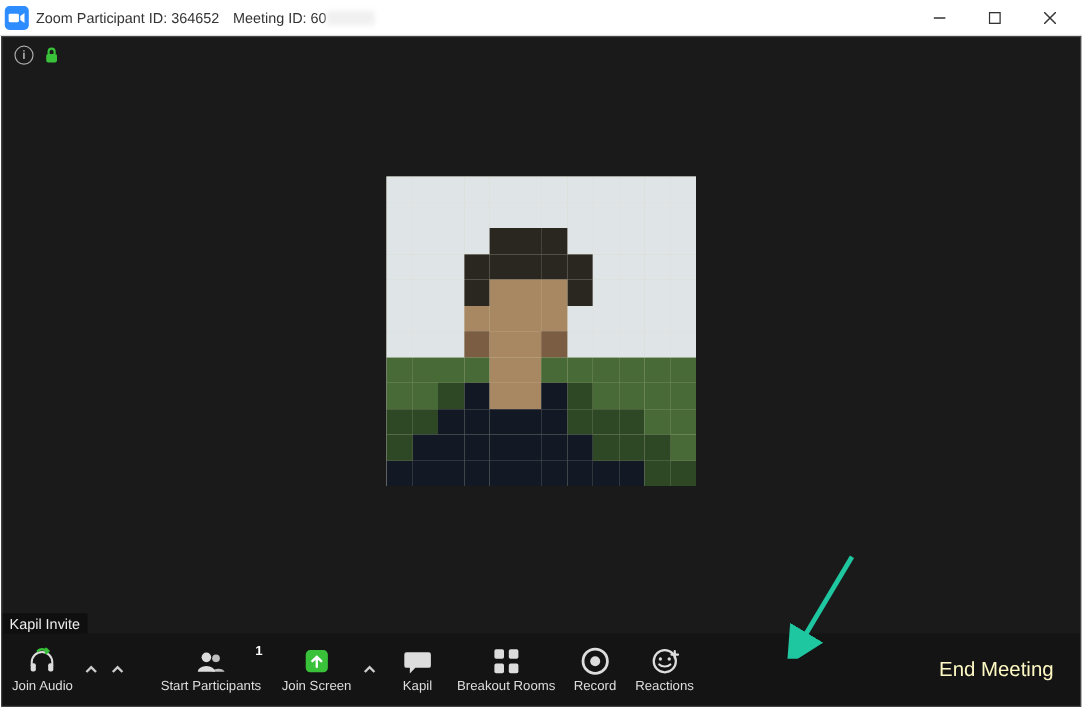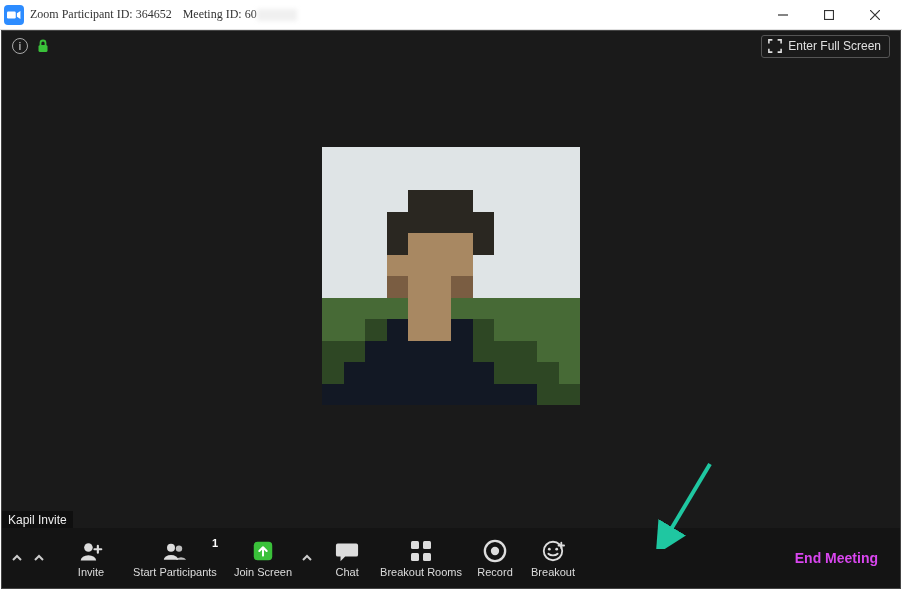--- a/index.html
+++ b/index.html
@@ -24,21 +24,21 @@
     .titlebar .zoom-logo {
       width: 20px; height: 20px;
       background: #2d8cff;
       border-radius: 4px;
       display: flex;
       align-items: center;
       justify-content: center;
       margin-right: 6px;
     }
     .titlebar .zoom-logo svg { width: 14px; height: 10px; }
-    .titlebar .title-text { flex: 0 0 auto; font-family: Liberation Serif, serif; }
+    .titlebar .title-text { flex: 0 0 auto; }
     .titlebar .title-text .seg { margin-right: 8px; }
     .titlebar .meeting-redact {
       display: inline-block;
       width: 40px; height: 12px;
       background: #f0f0f0;
       filter: blur(2px);
       vertical-align: middle;
     }
     .titlebar .spacer { flex: 1; }
     .win-ctrl {
@@ -170,23 +170,23 @@
       position: absolute;
       top: 2px;
       right: 12px;
       color: #fff;
       font-size: 11px;
       font-weight: bold;
     }
     .tb-gap { flex: 0 0 12px; }
     .tb-flex { flex: 1; }
     .end-btn {
-      color: #d946ef;
-      font-size: 14px;
-      font-weight: bold;
+      color: #fef9c3;
+      font-size: 17px;
+      font-weight: normal;
       padding: 0 18px;
       cursor: pointer;
     }
   </style>
 </head>
 <body>
 
 <div class="titlebar">
   <div class="zoom-logo">
     <svg viewBox="0 0 24 16">
@@ -221,26 +221,20 @@
     <div class="left-icons">
       <div class="icon-info">i</div>
       <div class="icon-lock">
         <svg viewBox="0 0 12 14" width="12" height="14">
             <rect x="1.5" y="6" width="9" height="7" rx="1.5" fill="#3ac13a"></rect>
             <path d="M3.5 6 V4 a2.5 2.5 0 0 1 5 0 V6" fill="none" stroke="#3ac13a" stroke-width="1.8"></path>
           </svg>
       </div>
     </div>
     <div class="spacer"></div>
-    <div class="fullscreen-btn">
-      <svg viewBox="0 0 16 16">
-          <path d="M1 5 V1 H5 M11 1 H15 V5 M15 11 V15 H11 M5 15 H1 V11"></path>
-        </svg>
-      <span>Enter Full Screen</span>
-    </div>
   </div>
 
   <div class="video-area">
     <div class="avatar-box">
       <div class="px-grid" id="pxgrid">
           <div class="px" style="background: rgb(223, 228, 230);"></div>
           <div class="px" style="background: rgb(223, 228, 230);"></div>
           <div class="px" style="background: rgb(223, 228, 230);"></div>
           <div class="px" style="background: rgb(223, 228, 230);"></div>
           <div class="px" style="background: rgb(223, 228, 230);"></div>
@@ -393,44 +387,46 @@
         <defs>
           <marker id="ah" markerWidth="8" markerHeight="8" refX="4" refY="4" orient="auto">
             <path d="M0 0 L8 4 L0 8 Z" fill="#1fc7a1"></path>
           </marker>
         </defs>
         <line x1="60" y1="5" x2="14" y2="82" stroke="#1fc7a1" stroke-width="4" marker-end="url(#ah)"></line>
       </svg>
   </div>
 
   <div class="bottom-toolbar">
+    <div class="tb-item">
+      <div class="tb-icon">
+        <svg viewBox="0 0 28 28">
+            <path d="M4 18 v-3 a10 10 0 0 1 20 0 v3" fill="none" stroke="#ddd" stroke-width="2"></path>
+            <rect x="3" y="16" width="5" height="8" rx="2" fill="#ddd"></rect>
+            <rect x="20" y="16" width="5" height="8" rx="2" fill="#ddd"></rect>
+            <path d="M10 4 a6 6 0 0 1 8 0" fill="none" stroke="#3ac13a" stroke-width="2.5" stroke-linecap="round"></path>
+            <path d="M18 2 l2 2 l-2 2" fill="none" stroke="#3ac13a" stroke-width="2.5" stroke-linecap="round"></path>
+          </svg>
+      </div>
+      <span class="lbl">Join Audio</span>
+    </div>
     <div class="tb-chevron">
         <svg viewBox="0 0 12 12">
           <path d="M2 8 L6 4 L10 8"></path>
         </svg>
       </div>
 
     <div class="tb-chevron">
         <svg viewBox="0 0 12 12">
           <path d="M2 8 L6 4 L10 8"></path>
         </svg>
       </div>
 
     <div class="tb-gap"></div>
 
-    <div class="tb-item">
-      <div class="tb-icon">
-        <svg viewBox="0 0 28 24">
-            <circle cx="11" cy="8" r="5" fill="#ddd"></circle>
-            <path d="M2 23 a9 6 0 0 1 18 0 Z" fill="#ddd"></path>
-            <path d="M22 6 v8 M18 10 h8" stroke="#ddd" stroke-width="2.5" stroke-linecap="round"></path>
-          </svg>
-      </div>
-      <span class="lbl">Invite</span>
-    </div>
 
     <div class="tb-item wide">
       <div class="tb-icon">
         <svg viewBox="0 0 30 24">
             <circle cx="10" cy="8" r="5" fill="#ddd"></circle>
             <circle cx="20" cy="9" r="4" fill="#ddd" opacity="0.85"></circle>
             <path d="M1 23 a9 6 0 0 1 18 0 Z" fill="#ddd"></path>
             <path d="M16 23 a7 5 0 0 1 13 0 Z" fill="#ddd" opacity="0.85"></path>
           </svg>
       </div>
@@ -452,21 +448,21 @@
           <path d="M2 8 L6 4 L10 8"></path>
         </svg>
       </div>
 
     <div class="tb-item">
       <div class="tb-icon">
         <svg viewBox="0 0 26 24">
             <path d="M3 4 h20 a2 2 0 0 1 2 2 v10 a2 2 0 0 1 -2 2 H11 l-5 5 v-5 H3 a2 2 0 0 1 -2 -2 V6 a2 2 0 0 1 2 -2 Z" fill="#ddd"></path>
           </svg>
       </div>
-      <span class="lbl">Chat</span>
+      <span class="lbl">Kapil</span>
     </div>
 
     <div class="tb-item">
       <div class="tb-icon">
         <svg viewBox="0 0 24 24">
             <rect x="2" y="2" width="8" height="8" rx="1.5" fill="#ddd"></rect>
             <rect x="14" y="2" width="8" height="8" rx="1.5" fill="#ddd"></rect>
             <rect x="2" y="14" width="8" height="8" rx="1.5" fill="#ddd"></rect>
             <rect x="14" y="14" width="8" height="8" rx="1.5" fill="#ddd"></rect>
           </svg>
@@ -487,19 +483,19 @@
     <div class="tb-item">
       <div class="tb-icon">
         <svg viewBox="0 0 26 26">
             <circle cx="13" cy="13" r="10" fill="none" stroke="#ddd" stroke-width="2"></circle>
             <circle cx="9" cy="11" r="1.5" fill="#ddd"></circle>
             <circle cx="17" cy="11" r="1.5" fill="#ddd"></circle>
             <path d="M8 16 a6 4 0 0 0 10 0" fill="none" stroke="#ddd" stroke-width="2" stroke-linecap="round"></path>
             <path d="M22 4 v6 M19 7 h6" stroke="#ddd" stroke-width="2" stroke-linecap="round"></path>
           </svg>
       </div>
-      <span class="lbl">Breakout</span>
+      <span class="lbl">Reactions</span>
     </div>
 
     <div class="tb-flex"></div>
     <div class="end-btn">End Meeting</div>
   </div>
 </div>
 
 </body></html>

